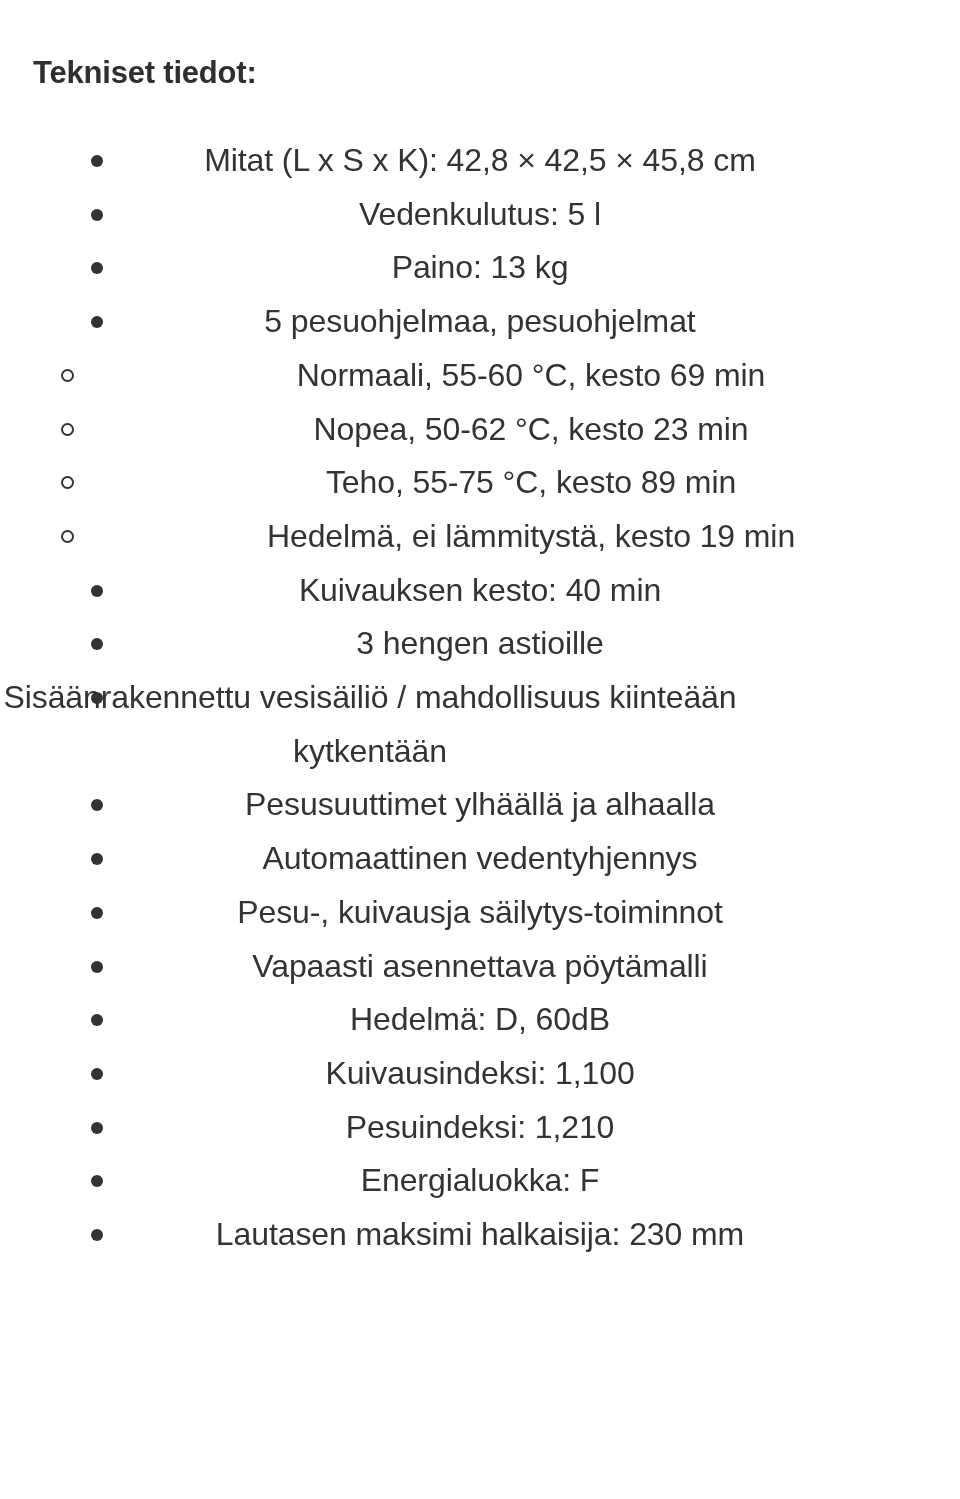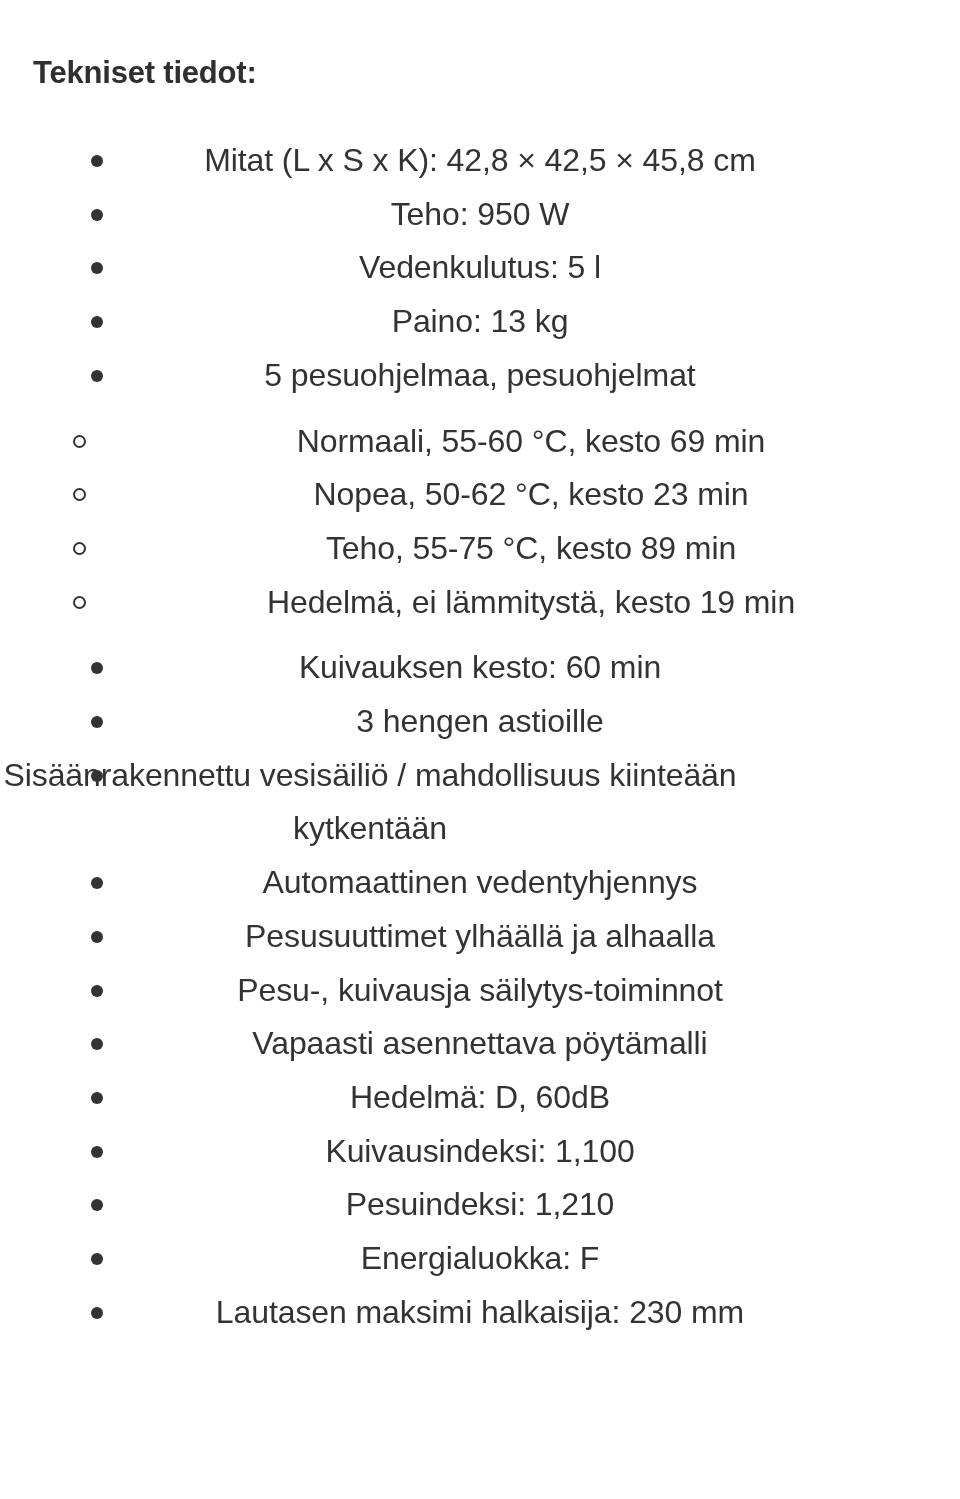--- a/index.html
+++ b/index.html
@@ -53,21 +53,21 @@
     .bullet-dot {
       position: absolute;
       left: 91px;
       top: 21px;
       width: 12px;
       height: 12px;
       border-radius: 50%;
       background: #333333;
     }
     ul.sub {
-      margin: 12px;
+      margin: 0;
       padding: 0;
       list-style: none;
     }
     ul.sub > li {
       position: relative;
       padding-left: 102px;
       font-size: 32px;
       line-height: 53.7px;
     }
     .bullet-circle {
@@ -91,24 +91,20 @@
 <div class="doc">
   <h2 class="heading">Tekniset tiedot:</h2>
 
   <ul class="specs">
     <li>
       <span class="bullet-dot"></span>
       <span>Mitat (L x S x K): 42,8 × 42,5 × 45,8 cm</span>
     </li>
     <li>
       <span class="bullet-dot"></span>
-      <span>Teho: 950 W</span>
-    </li>
-    <li>
-      <span class="bullet-dot"></span>
       <span>Vedenkulutus: 5 l</span>
     </li>
     <li>
       <span class="bullet-dot"></span>
       <span>Paino: 13 kg</span>
     </li>
     <li>
       <span class="bullet-dot"></span>
       <span>5 pesuohjelmaa, pesuohjelmat</span>
       <ul class="sub">
@@ -125,37 +121,37 @@
           <span>Teho, 55-75 °C, kesto 89 min</span>
         </li>
         <li>
           <span class="bullet-circle"></span>
           <span>Hedelmä, ei lämmitystä, kesto 19 min</span>
         </li>
       </ul>
     </li>
     <li>
       <span class="bullet-dot"></span>
-      <span>Kuivauksen kesto: 60 min</span>
+      <span>Kuivauksen kesto: 40 min</span>
     </li>
     <li>
       <span class="bullet-dot"></span>
       <span>3 hengen astioille</span>
     </li>
     <li>
       <span class="bullet-dot"></span>
       <span class="wrap-text">Sisäänrakennettu vesisäiliö / mahdollisuus kiinteään kytkentään</span>
     </li>
     <li>
       <span class="bullet-dot"></span>
-      <span>Automaattinen vedentyhjennys</span>
+      <span>Pesusuuttimet ylhäällä ja alhaalla</span>
     </li>
     <li>
       <span class="bullet-dot"></span>
-      <span>Pesusuuttimet ylhäällä ja alhaalla</span>
+      <span>Automaattinen vedentyhjennys</span>
     </li>
     <li>
       <span class="bullet-dot"></span>
       <span>Pesu-, kuivausja säilytys-toiminnot</span>
     </li>
     <li>
       <span class="bullet-dot"></span>
       <span>Vapaasti asennettava pöytämalli</span>
     </li>
     <li>

